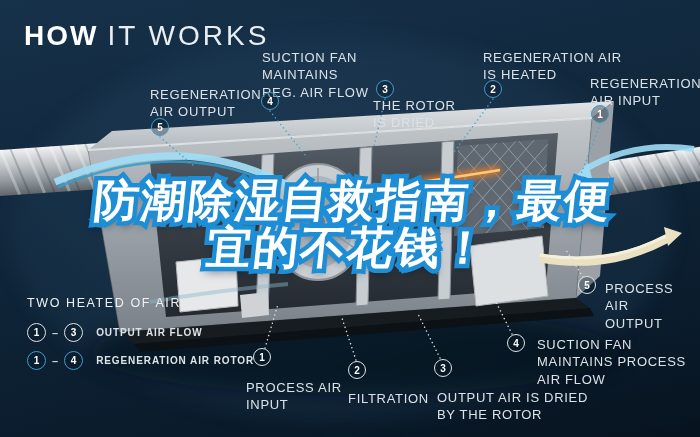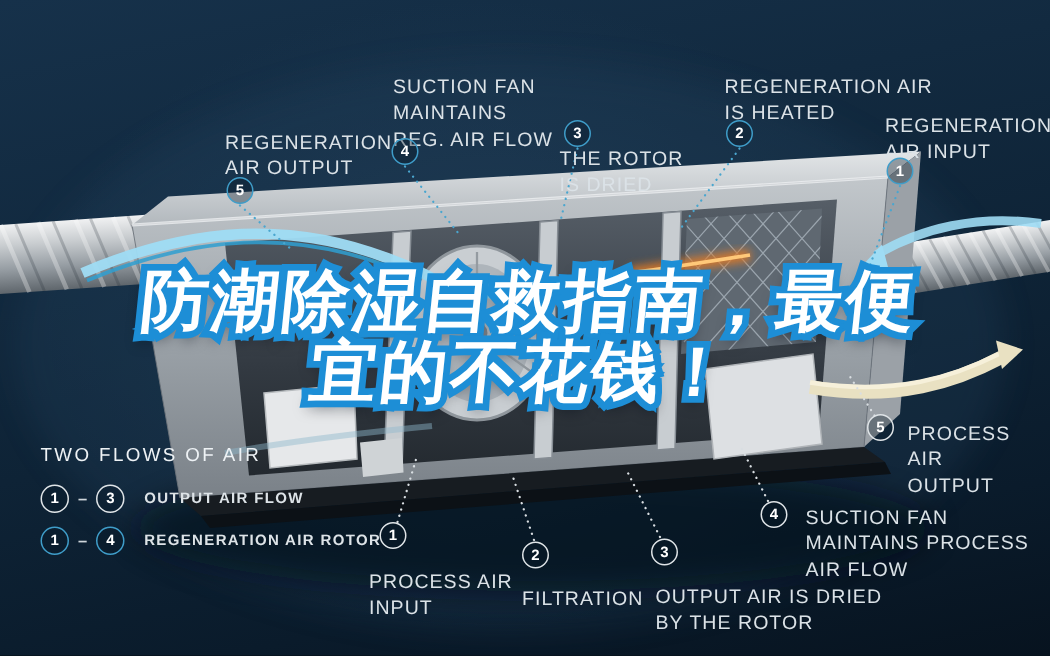--- a/index.html
+++ b/index.html
@@ -160,20 +160,23 @@
       <g stroke="#d9dee2" stroke-dasharray="0.1 4.2">
         <path d="M583,277 L566,250"></path>
         <path d="M512,334 L494,298"></path>
         <path d="M440,358 L417,312"></path>
         <path d="M356,360 L342,318"></path>
         <path d="M265,348 L278,304"></path>
       </g>
     </g>
   </svg>
 
+  <div class="main-title">
+    <span class="t-bold">HOW</span><span class="t-light">IT WORKS</span>
+  </div>
 
   <div class="callout-label" style="left:150px;top:86px;">REGENERATION
 AIR OUTPUT</div>
   <div class="num-circle regen" style="left:151px;top:118px;">5</div>
 
   <div class="callout-label" style="left:262px;top:49px;">SUCTION FAN
 MAINTAINS
 REG. AIR FLOW</div>
   <div class="num-circle regen" style="left:261px;top:92px;">4</div>
 
@@ -202,21 +205,21 @@
 
   <div class="num-circle process" style="left:507px;top:334px;">4</div>
   <div class="callout-label" style="left:537px;top:336px;">SUCTION FAN
 MAINTAINS PROCESS
 AIR FLOW</div>
 
   <div class="num-circle process" style="left:578px;top:276px;">5</div>
   <div class="callout-label" style="left:605px;top:280px;">PROCESS AIR
 OUTPUT</div>
 
-  <div class="legend-heading">TWO FLOWS OF AIR</div>
+  <div class="legend-heading">TWO HEATED OF AIR</div>
   <div class="legend-row" style="left:27px;top:323px;">
     <div class="num-circle process">1</div>
     <span class="legend-dash">–</span>
     <div class="num-circle process">3</div>
     <span class="legend-label">OUTPUT AIR FLOW</span>
   </div>
   <div class="legend-row" style="left:27px;top:351px;">
     <div class="num-circle regen">1</div>
     <span class="legend-dash">–</span>
     <div class="num-circle regen">4</div>

